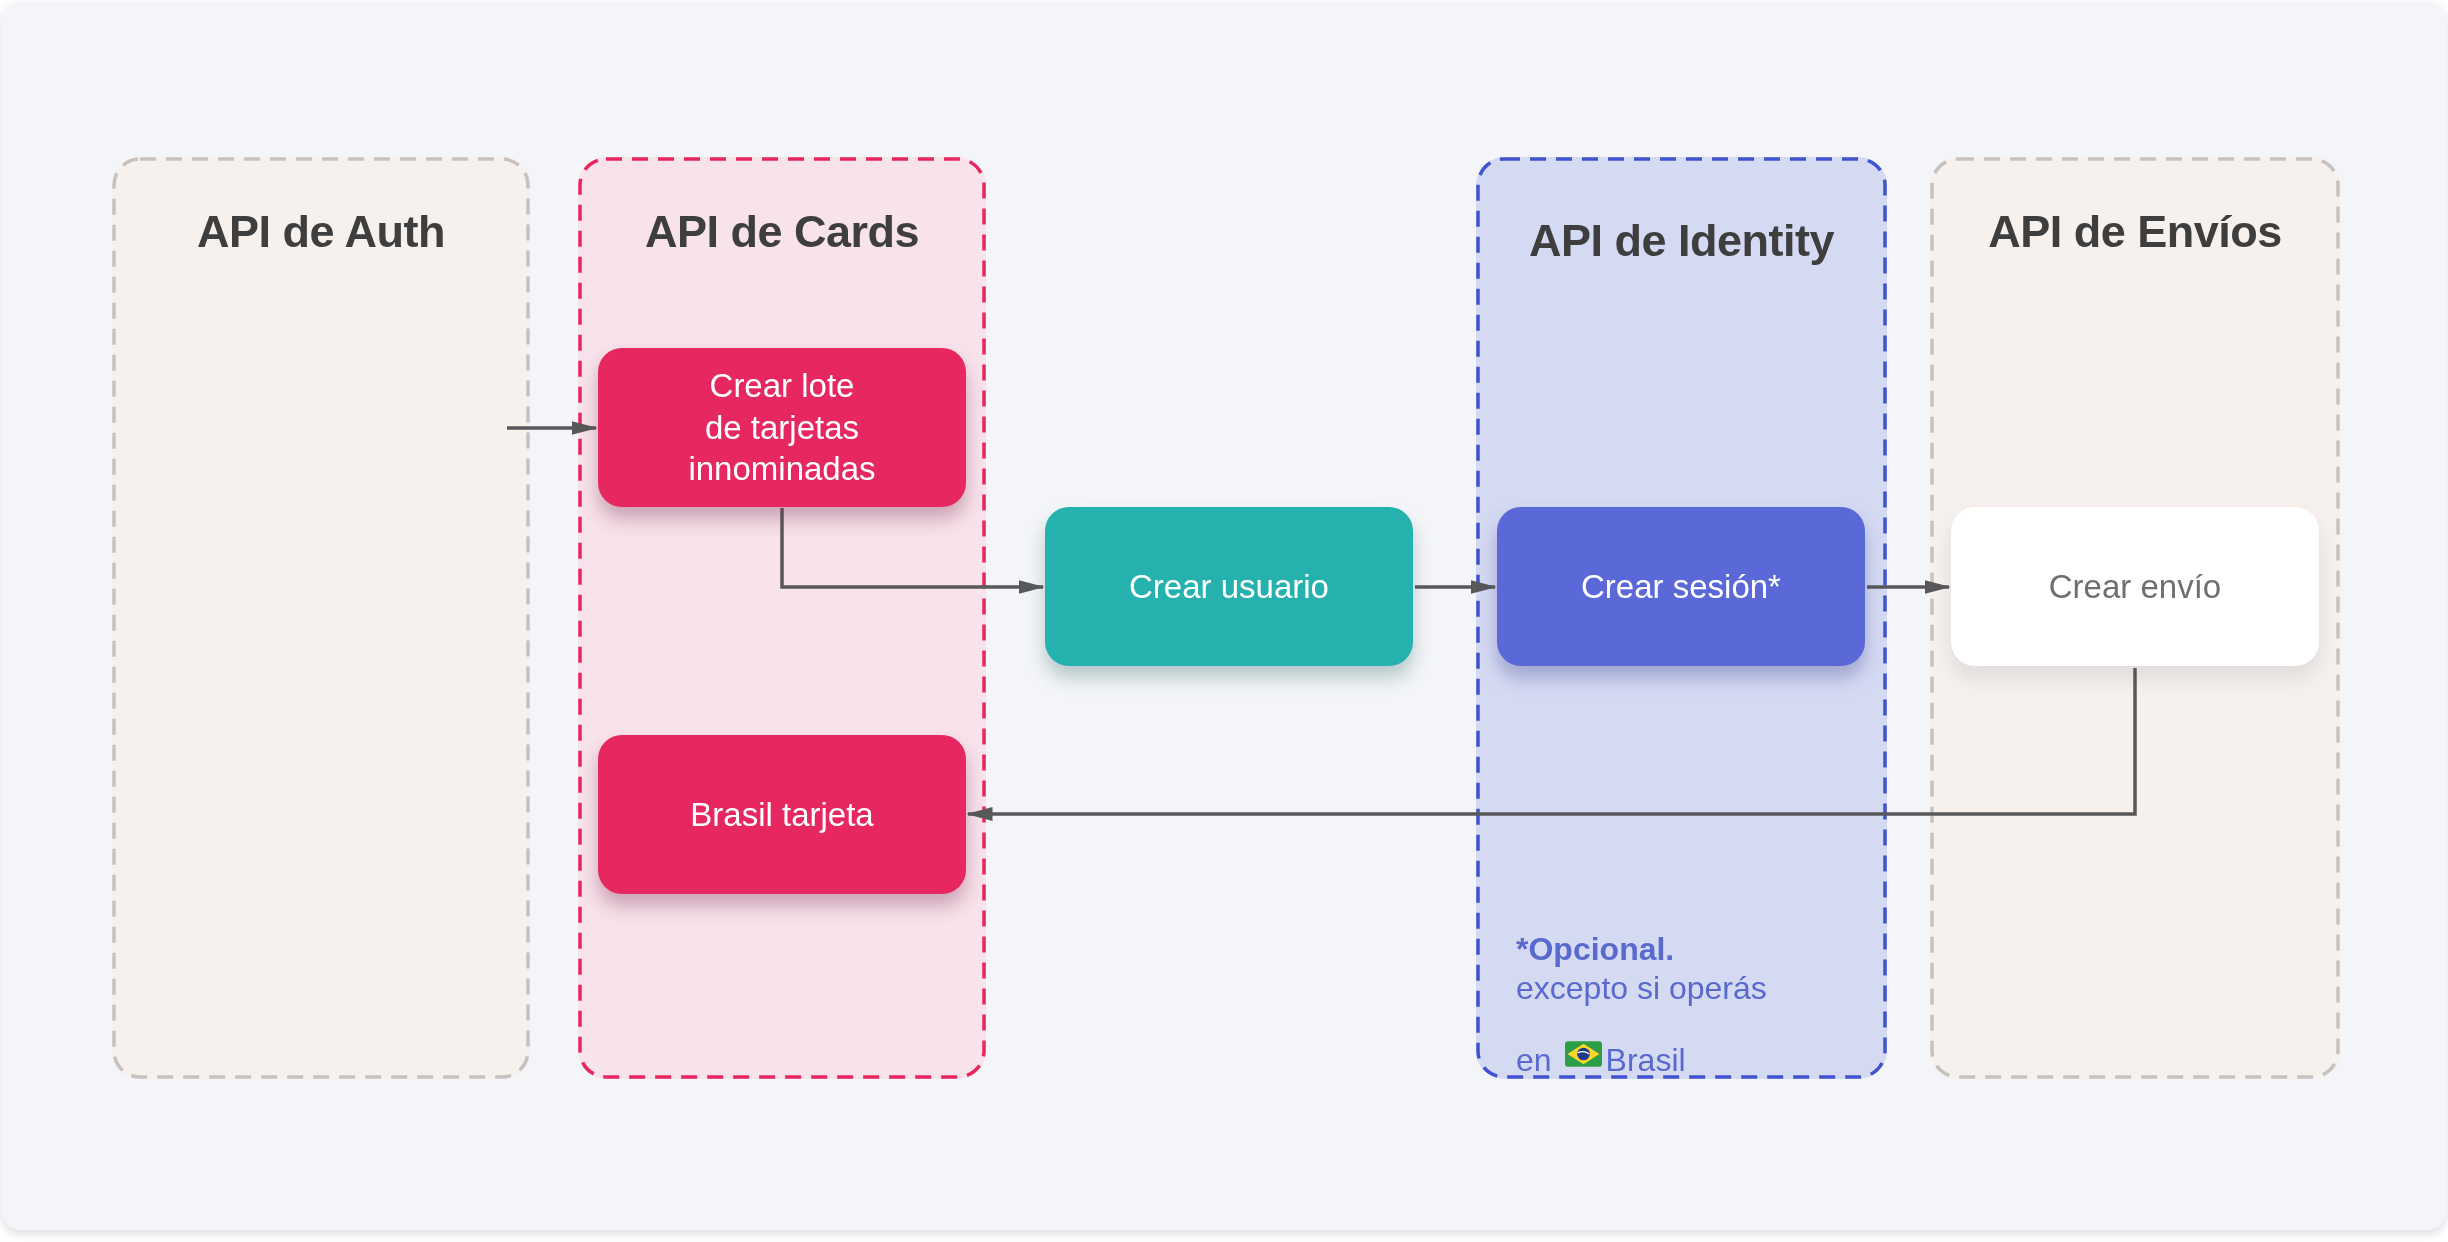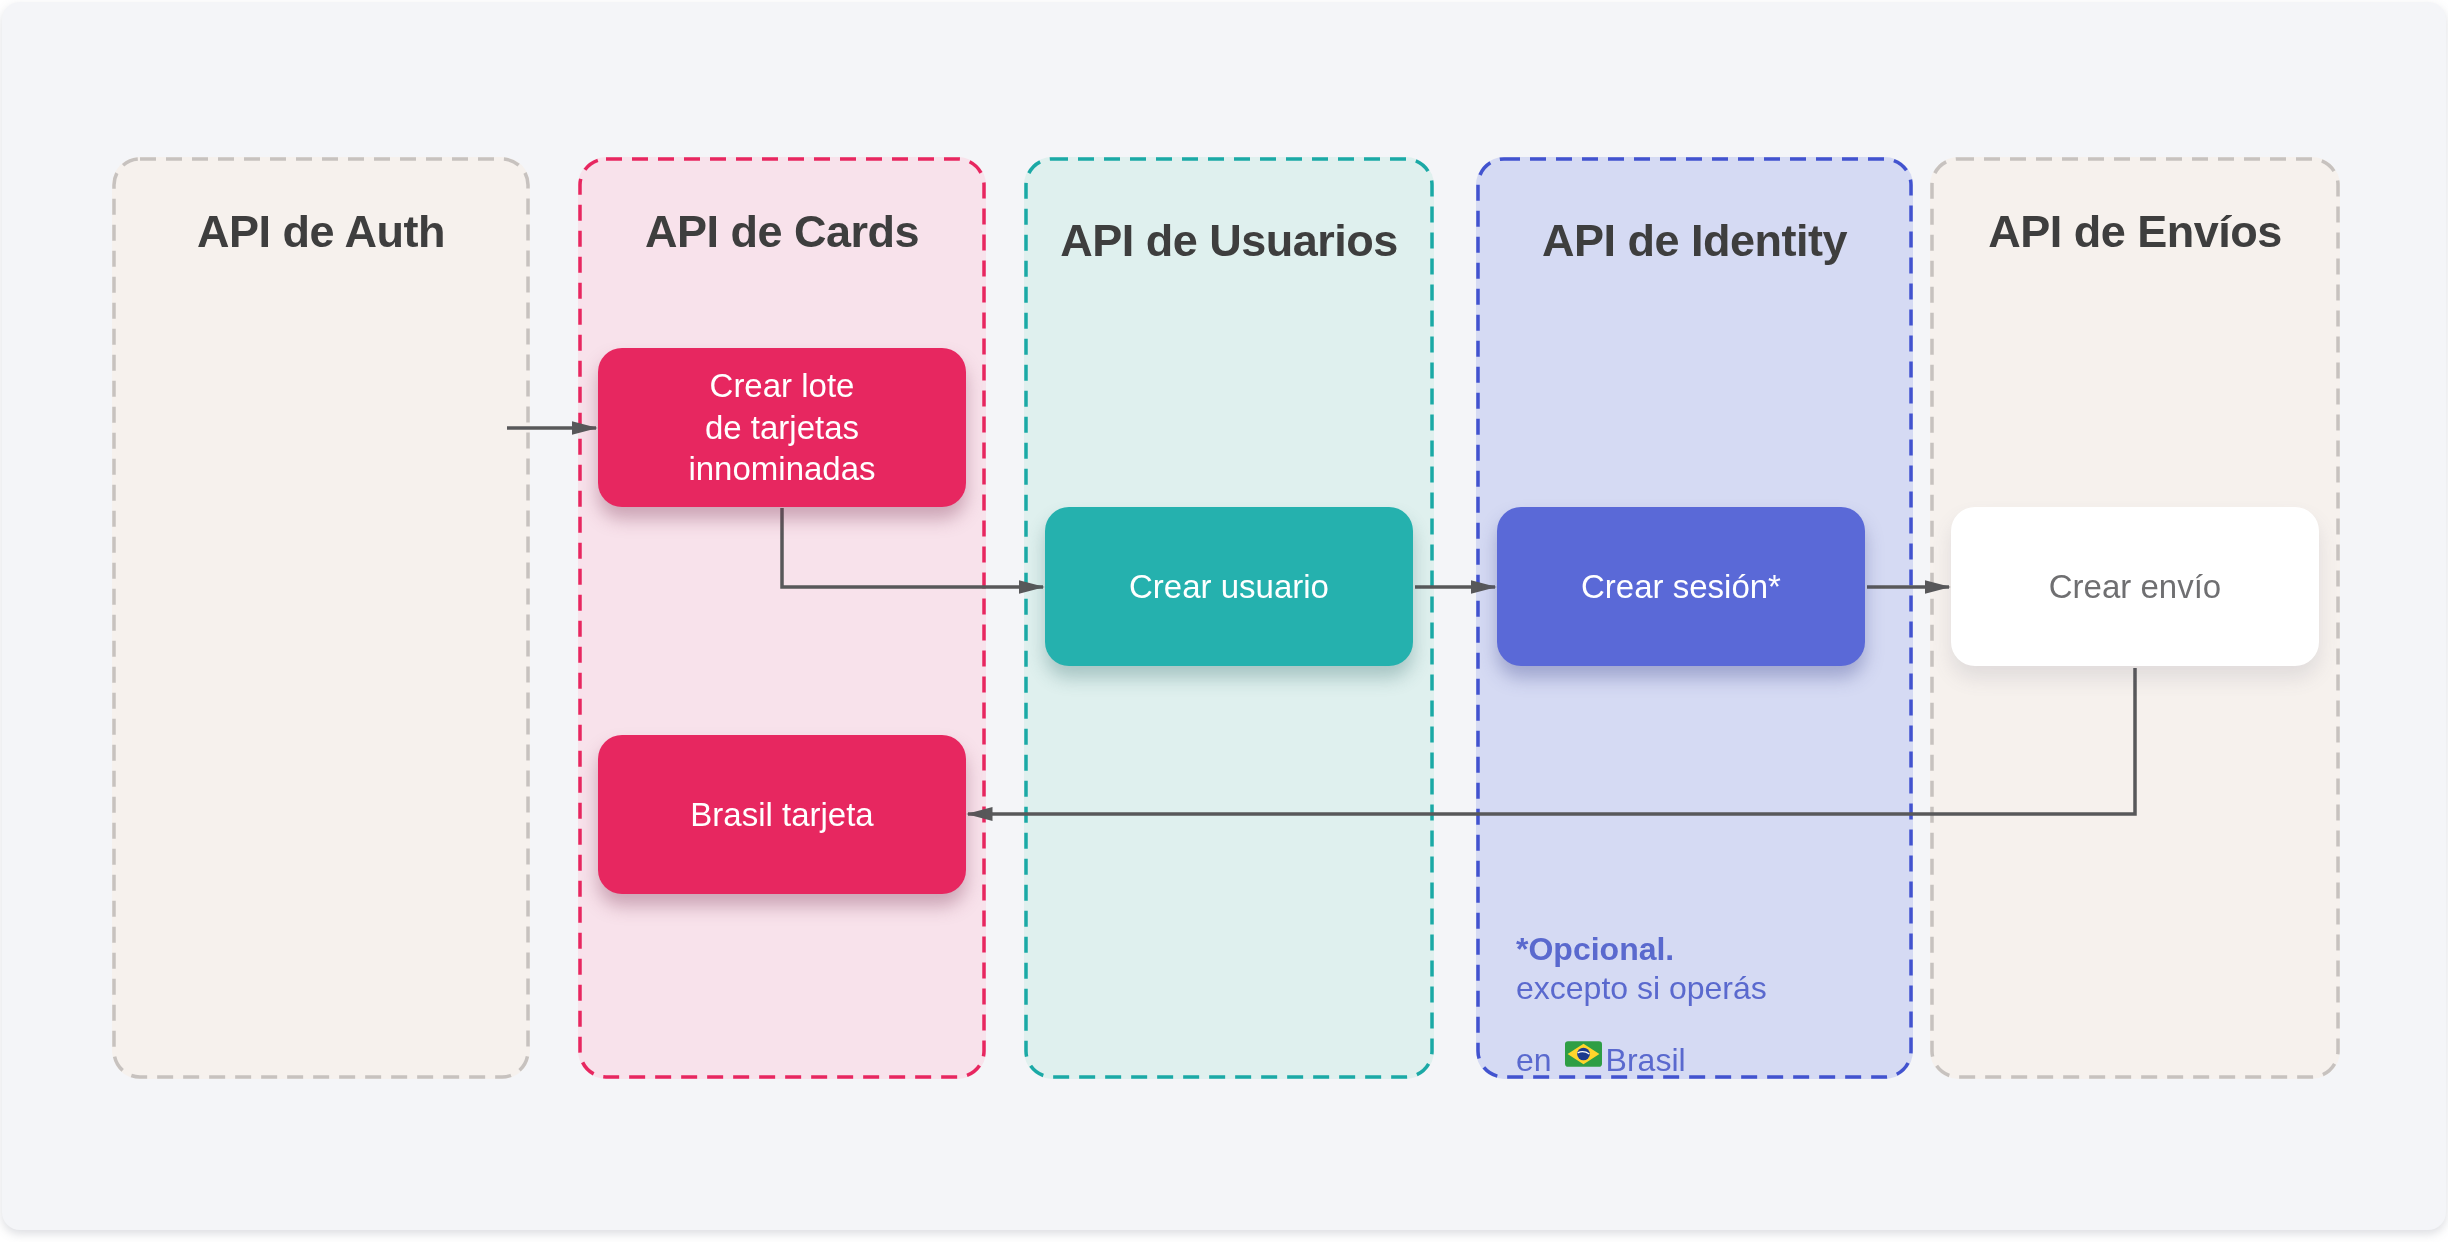--- a/index.html
+++ b/index.html
@@ -26,21 +26,21 @@
   
   .column {
     position: absolute;
     top: 155px;
     height: 922px;
     border-radius: 28px;
   }
   .col-beige { background: var(--beige-bg); }
   .col-pink  { background: var(--pink-bg);  }
   .col-teal  { background: var(--teal-bg);  }
-  .col-blue  { background: var(--blue-bg); padding-left: 26px;  }
+  .col-blue  { background: var(--blue-bg);  }
 
   .col-border { position: absolute; inset: 0; width: 100%; height: 100%; overflow: visible; }
   .col-border rect {
     x: 2px; y: 2px;
     width: calc(100% - 4px);
     height: calc(100% - 4px);
     rx: 26px; ry: 26px;
     fill: none;
     stroke-width: 3.5px;
     stroke-dasharray: 16 10;
@@ -142,26 +142,20 @@
     <h2 class="col-title">API de Auth</h2>
   </section>
 
   <section class="column col-pink" style="left:576px;width:408px">
     <svg class="col-border">
         <rect></rect>
       </svg>
     <h2 class="col-title">API de Cards</h2>
   </section>
 
-  <section class="column col-teal" style="left:1022px;width:410px">
-    <svg class="col-border">
-        <rect></rect>
-      </svg>
-    <h2 class="col-title low">API de Usuarios</h2>
-  </section>
 
   <section class="column col-blue" style="left:1474px;width:411px">
     <svg class="col-border">
         <rect></rect>
       </svg>
     <h2 class="col-title low">API de Identity</h2>
   </section>
 
   <section class="column col-beige" style="left:1928px;width:410px">
     <svg class="col-border">

